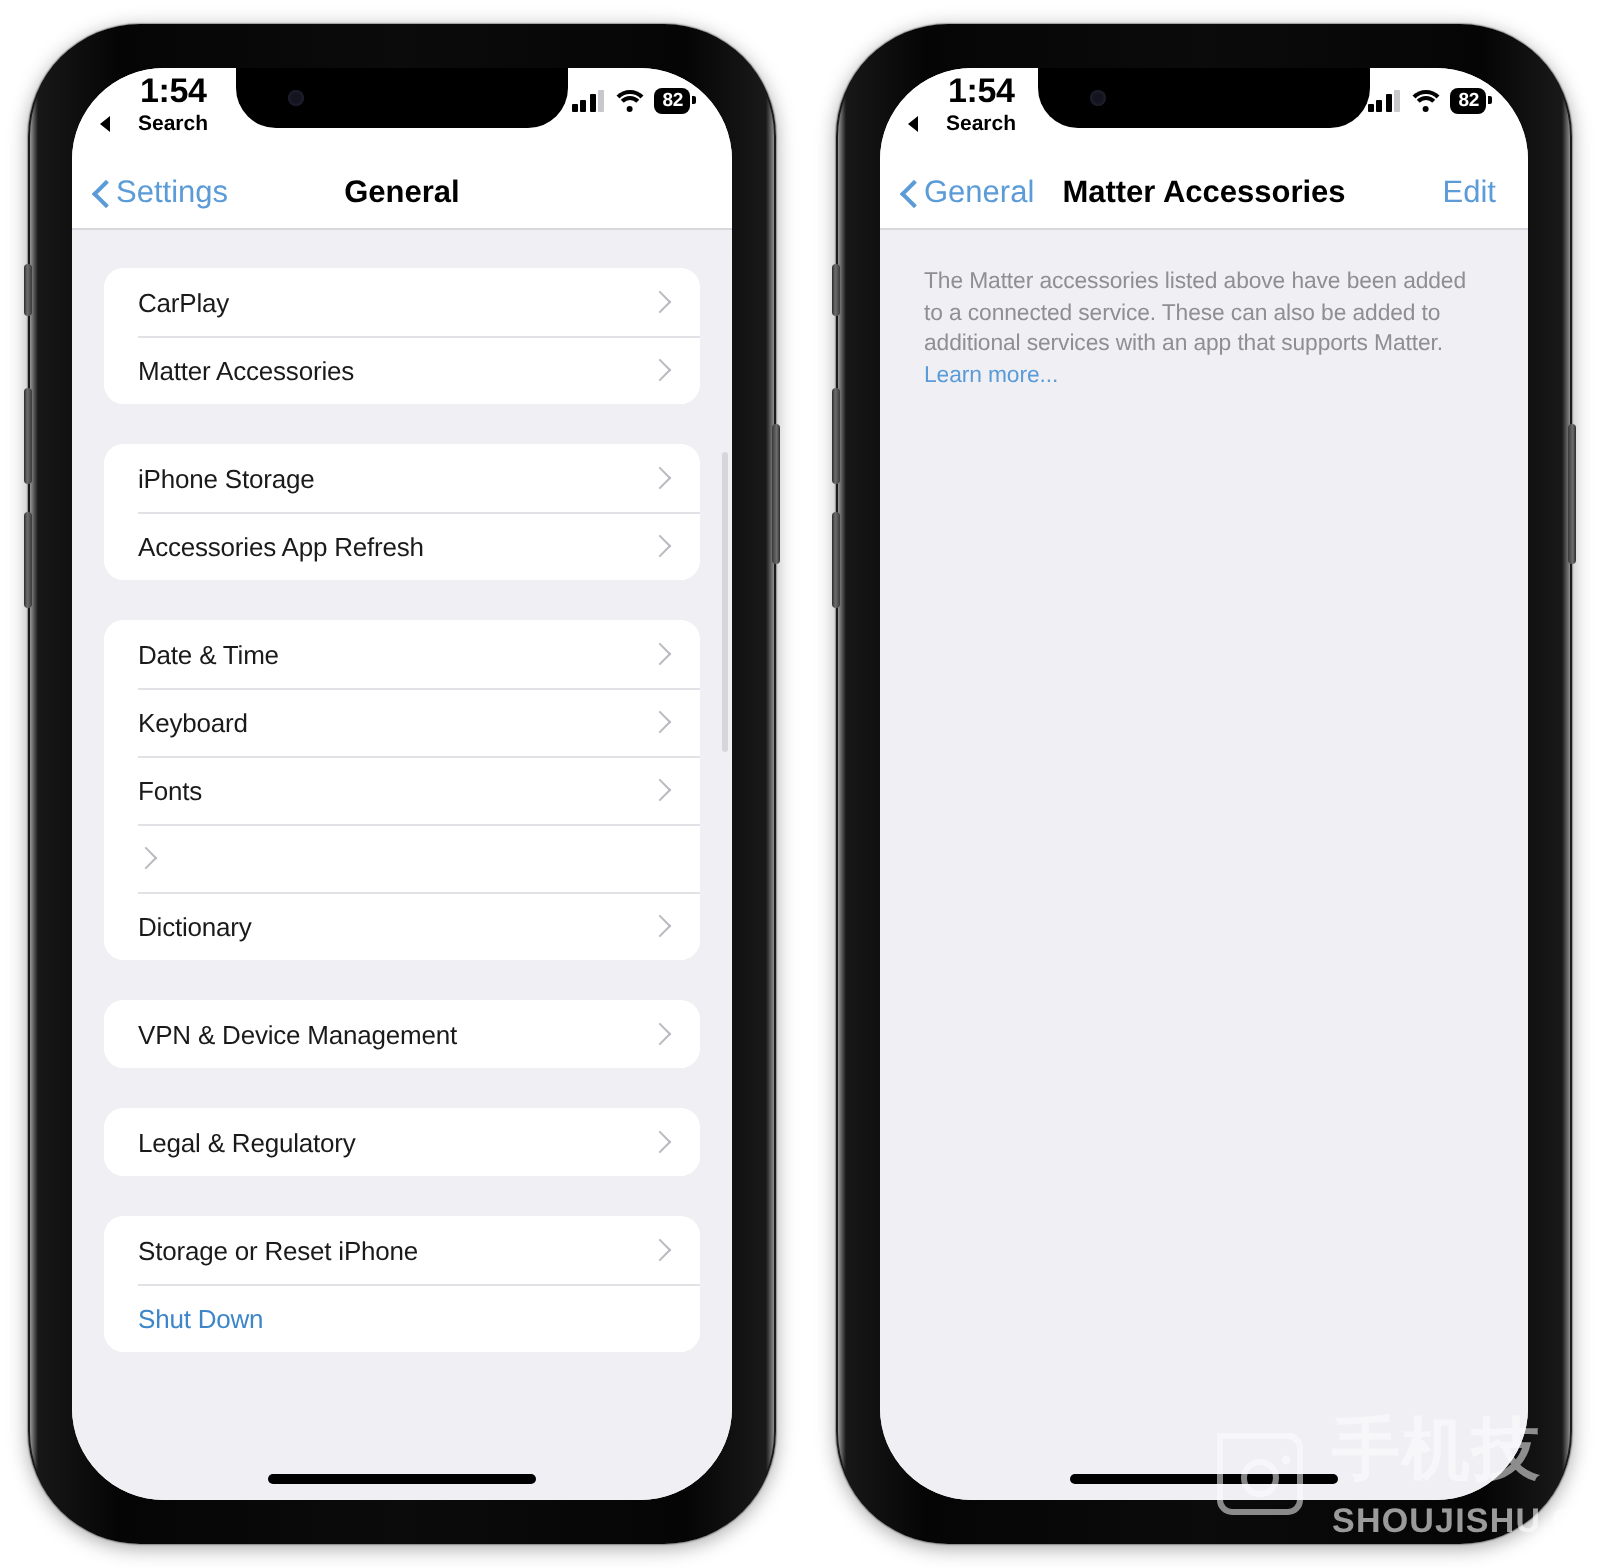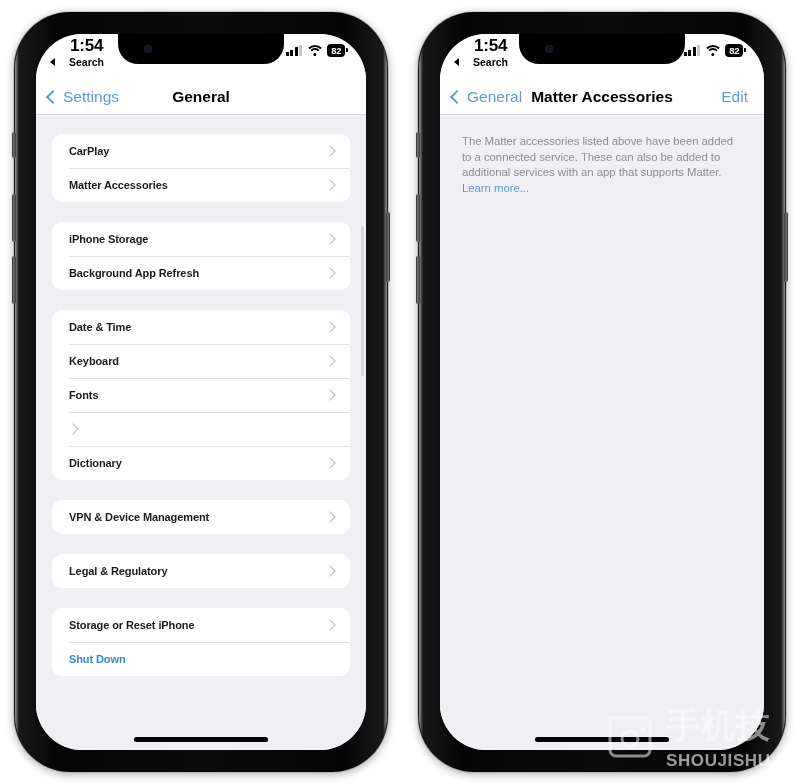--- a/index.html
+++ b/index.html
@@ -185,21 +185,20 @@
     border-bottom: 0.5px solid #d8d8dc;
     display: flex;
     align-items: center;
     z-index: 4;
   }
   .nav-back {
     position: absolute;
     left: 12px;
     display: flex;
     align-items: center;
-    gap: 5px;
     color: #5a9bd8;
     font-size: 15.5px;
     justify-content: center;
   }
   .nav-back .chev {
     width: 8px; height: 8px;
     border-left: 2.2px solid #5a9bd8;
     border-bottom: 2.2px solid #5a9bd8;
     transform: rotate(45deg);
     margin-bottom: 1px;
@@ -249,24 +248,23 @@
     content: "";
     position: absolute;
     left: 17px;
     right: 0;
     top: 0;
     height: 0.5px;
     background: #e2e2e6;
   }
   .row .label {
     flex: 1;
-    font-size: 11px;
+    font-size: 13px;
     color: #1a1a1a;
     letter-spacing: -.1px;
-    font-weight: bold;
   }
   .row .label.blue { color: #3c86c9; }
   .row .chev-r {
     width: 7px; height: 7px;
     border-top: 1.6px solid #b9b9bf;
     border-right: 1.6px solid #b9b9bf;
     transform: rotate(45deg);
     margin-right: 2px;
   }
 
@@ -409,21 +407,21 @@
             <span class="chev-r"></span>
           </div>
         </div>
 
         <div class="group">
           <div class="row">
             <span class="label">iPhone Storage</span>
             <span class="chev-r"></span>
           </div>
           <div class="row">
-            <span class="label">Background App Refresh</span>
+            <span class="label">Accessories App Refresh</span>
             <span class="chev-r"></span>
           </div>
         </div>
 
         <div class="group">
           <div class="row">
             <span class="label">Date &amp; Time</span>
             <span class="chev-r"></span>
           </div>
           <div class="row">

